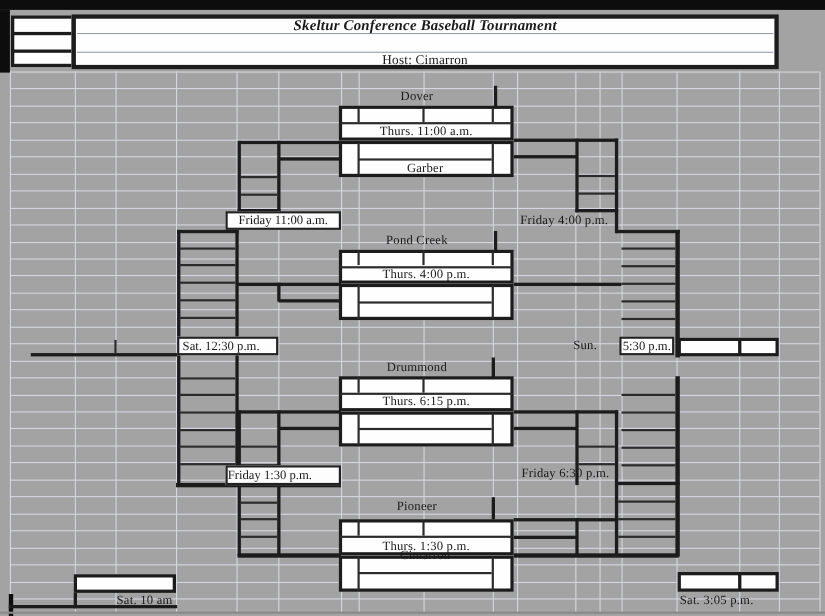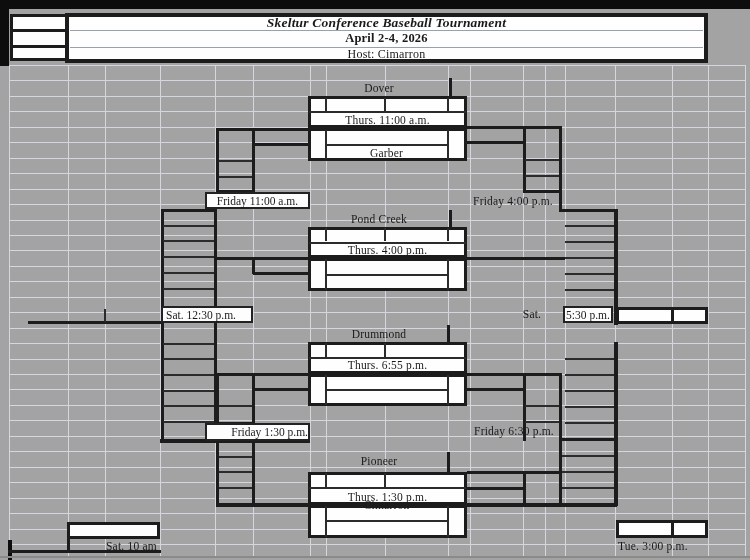--- a/index.html
+++ b/index.html
@@ -88,21 +88,20 @@
   <div class="abs" style="left:0;top:556px;width:750px;height:2px;background:#8a8a8a;"></div>
 
   <div class="box" style="left:10px;top:14px;width:58px;height:47px;"></div>
   <div class="seg" style="left:10px;top:29px;width:58px;height:3px;"></div>
   <div class="seg" style="left:10px;top:45px;width:58px;height:3px;"></div>
 
   <div class="box" style="left:65px;top:13px;width:643px;height:50px;border-width:4px;"></div>
   <div class="thin" style="left:70px;top:30px;width:633px;height:1px;"></div>
   <div class="thin" style="left:70px;top:47px;width:633px;height:1px;"></div>
   <div class="txt hdr-title" style="left:70px;top:15px;width:633px;height:15px;">Skeltur Conference Baseball Tournament</div>
-  <div class="txt hdr-date" style="left:70px;top:31px;width:633px;height:15px;">April 2-4, 2026</div>
   <div class="txt hdr-host" style="left:70px;top:47px;width:633px;height:14px;">Host: Cimarron</div>
 
   <div id="bracket-layer" class="abs" style="left:0;top:0;width:750px;height:560px;">
       <div class="box" style="left: 308px; top: 96px; width: 159px; height: 32px; border-width: 3px;"></div>
       <div class="box" style="left: 308px; top: 128px; width: 159px; height: 33px; border-width: 3px;"></div>
       <div class="box" style="left: 308px; top: 227px; width: 159px; height: 31px; border-width: 3px;"></div>
       <div class="box" style="left: 308px; top: 258px; width: 159px; height: 33px; border-width: 3px;"></div>
       <div class="box" style="left: 308px; top: 342px; width: 159px; height: 32px; border-width: 3px;"></div>
       <div class="box" style="left: 308px; top: 374px; width: 159px; height: 32px; border-width: 3px;"></div>
       <div class="box" style="left: 308px; top: 472px; width: 159px; height: 33px; border-width: 3px;"></div>
@@ -221,40 +220,40 @@
     </div>
 
   <div class="txt" style="left:310px;top:80px;width:138px;height:16px;">Dover</div>
   <div class="txt" style="left:308px;top:111px;width:159px;height:17px;">Thurs. 11:00 a.m.</div>
   <div class="txt" style="left:326px;top:144px;width:121px;height:17px;">Garber</div>
 
   <div class="txt" style="left:310px;top:211px;width:138px;height:16px;">Pond Creek</div>
   <div class="txt" style="left:308px;top:242px;width:159px;height:16px;">Thurs. 4:00 p.m.</div>
 
   <div class="txt" style="left:310px;top:326px;width:138px;height:16px;">Drummond</div>
-  <div class="txt" style="left:308px;top:357px;width:159px;height:16px;">Thurs. 6:55 p.m.</div>
+  <div class="txt" style="left:308px;top:357px;width:159px;height:16px;">Thurs. 6:15 p.m.</div>
 
   <div class="txt" style="left:310px;top:453px;width:138px;height:16px;">Pioneer</div>
   <div class="txt" style="left:308px;top:488px;width:159px;height:17px;">Thurs. 1:30 p.m.</div>
   <div class="txt" style="left:326px;top:496px;width:121px;height:18px;">Cimarron</div>
 
   <div class="lblbox" style="left:205px;top:192px;width:105px;height:17px;justify-content:center;">
     <span>Friday 11:00 a.m.</span>
   </div>
   <div class="txt" style="left:470px;top:193px;width:86px;height:15px;">Friday 4:00 p.m.</div>
 
   <div class="lblbox" style="left:161px;top:306px;width:92px;height:17px;padding-left:3px;">
     <span>Sat. 12:30 p.m.</span>
   </div>
-  <div class="txt" style="left:517px;top:306px;width:30px;height:16px;">Sat.</div>
+  <div class="txt" style="left:517px;top:306px;width:30px;height:16px;">Sun.</div>
   <div class="lblbox" style="left:563px;top:306px;width:50px;height:17px;justify-content:center;">
     <span>5:30 p.m.</span>
   </div>
 
-  <div class="lblbox" style="left:205px;top:423px;width:105px;height:18px;justify-content:flex-end;">
+  <div class="lblbox" style="left:205px;top:423px;width:105px;height:18px;justify-content:flex-start;">
     <span>Friday 1:30 p.m.</span>
   </div>
   <div class="txt" style="left:472px;top:423px;width:84px;height:15px;">Friday 6:30 p.m.</div>
 
   <div class="txt left" style="left:106px;top:539px;width:54px;height:14px;">Sat. 10 am</div>
-  <div class="txt left" style="left:618px;top:539px;width:90px;height:14px;">Tue. 3:00 p.m.</div>
+  <div class="txt left" style="left:618px;top:539px;width:90px;height:14px;">Sat. 3:05 p.m.</div>
 
 </div>
 
 </body></html>

